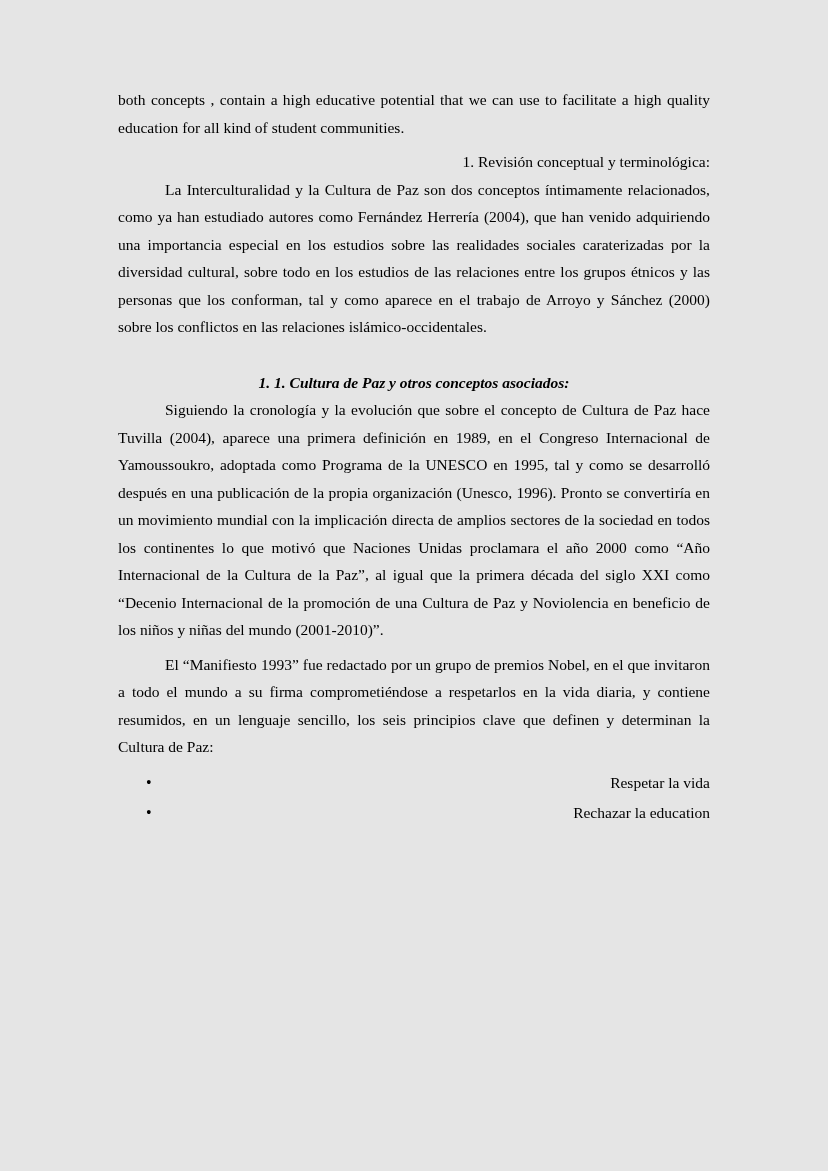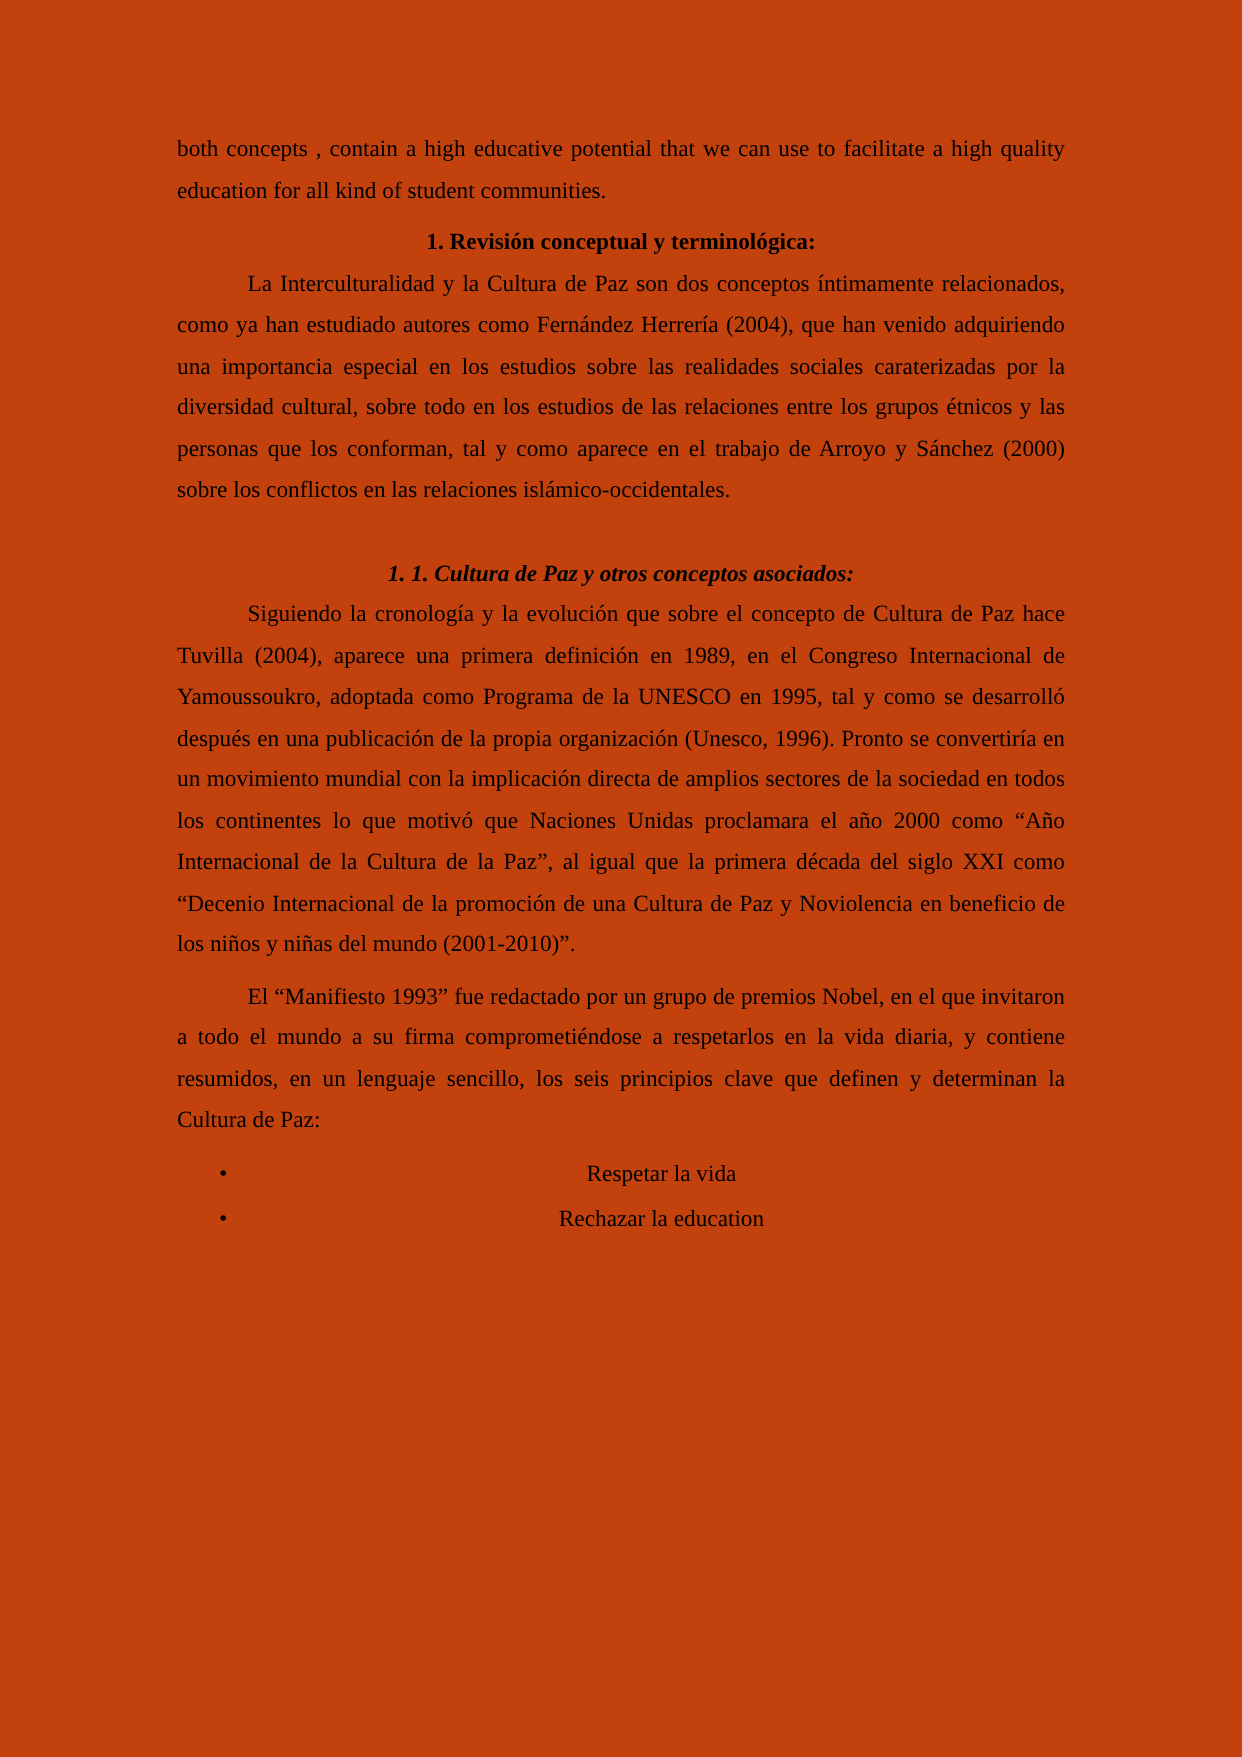--- a/index.html
+++ b/index.html
@@ -4,21 +4,21 @@
 <style>
   html, body {
     margin: 0;
     padding: 0;
     background: #ffffff;
   }
   .page {
     position: relative;
     width: 828px;
     height: 1171px;
-    background: #c2410c;
+    background: #e5e5e5;
     overflow: hidden;
   }
   .content {
     position: absolute;
     left: 118px;
     top: 86px;
     width: 592px;
     font-family: "Liberation Serif", "DejaVu Serif", serif;
     font-size: 15.5px;
     line-height: 27.5px;
@@ -28,36 +28,36 @@
   .block { margin: 0; }
   .paragraph {
     text-indent: 47px;
     margin-bottom: 7px;
   }
   .paragraph-noindent {
     text-indent: 0;
     margin-bottom: 7px;
   }
   .heading {
-    font-weight: bold;
-    text-align: center;
+    font-weight: normal;
+    text-align: right;
     margin-bottom: 0;
   }
   .subheading {
     font-weight: bold;
     font-style: italic;
     text-align: center;
     margin-top: 28px;
     margin-bottom: 0;
   }
   .bullet-list {
     list-style: none;
     margin: 2px 0 0 0;
     padding: 0;
-    text-align: center;
+    text-align: right;
   }
   .bullet-list li {
     position: relative;
     padding-left: 54px;
     line-height: 30px;
   }
   .bullet-list li::before {
     content: "\2022";
     position: absolute;
     left: 28px;

